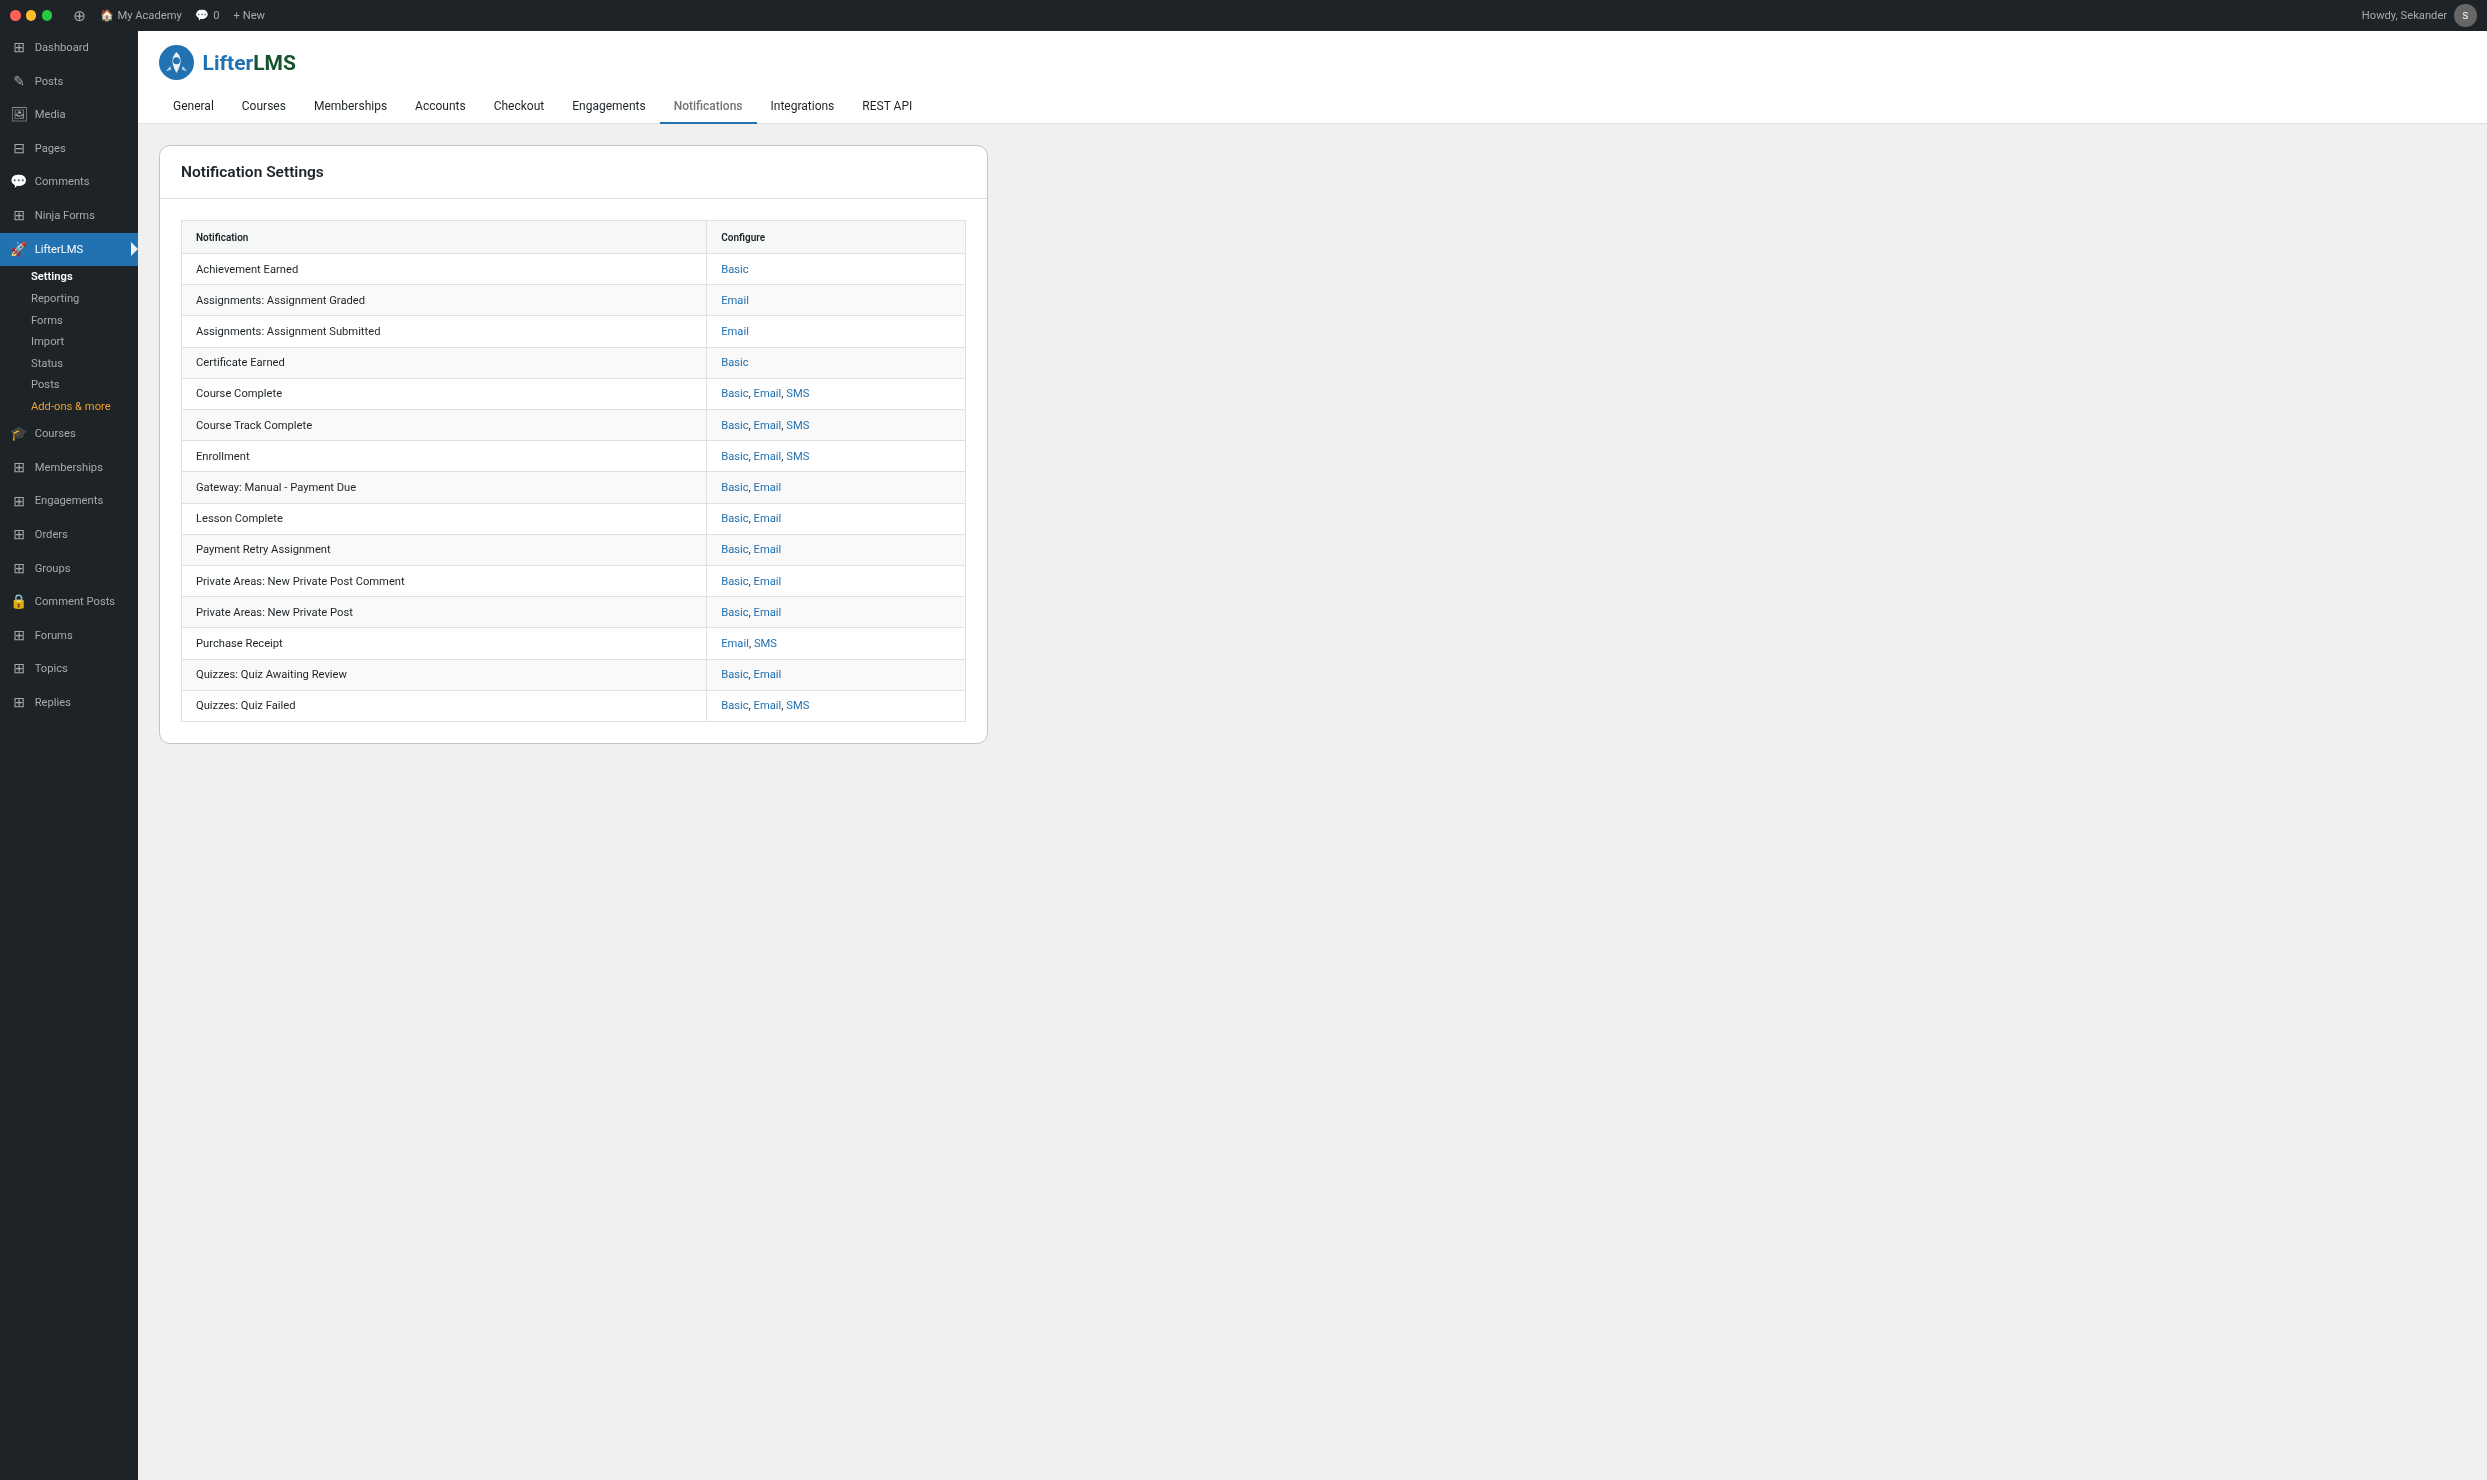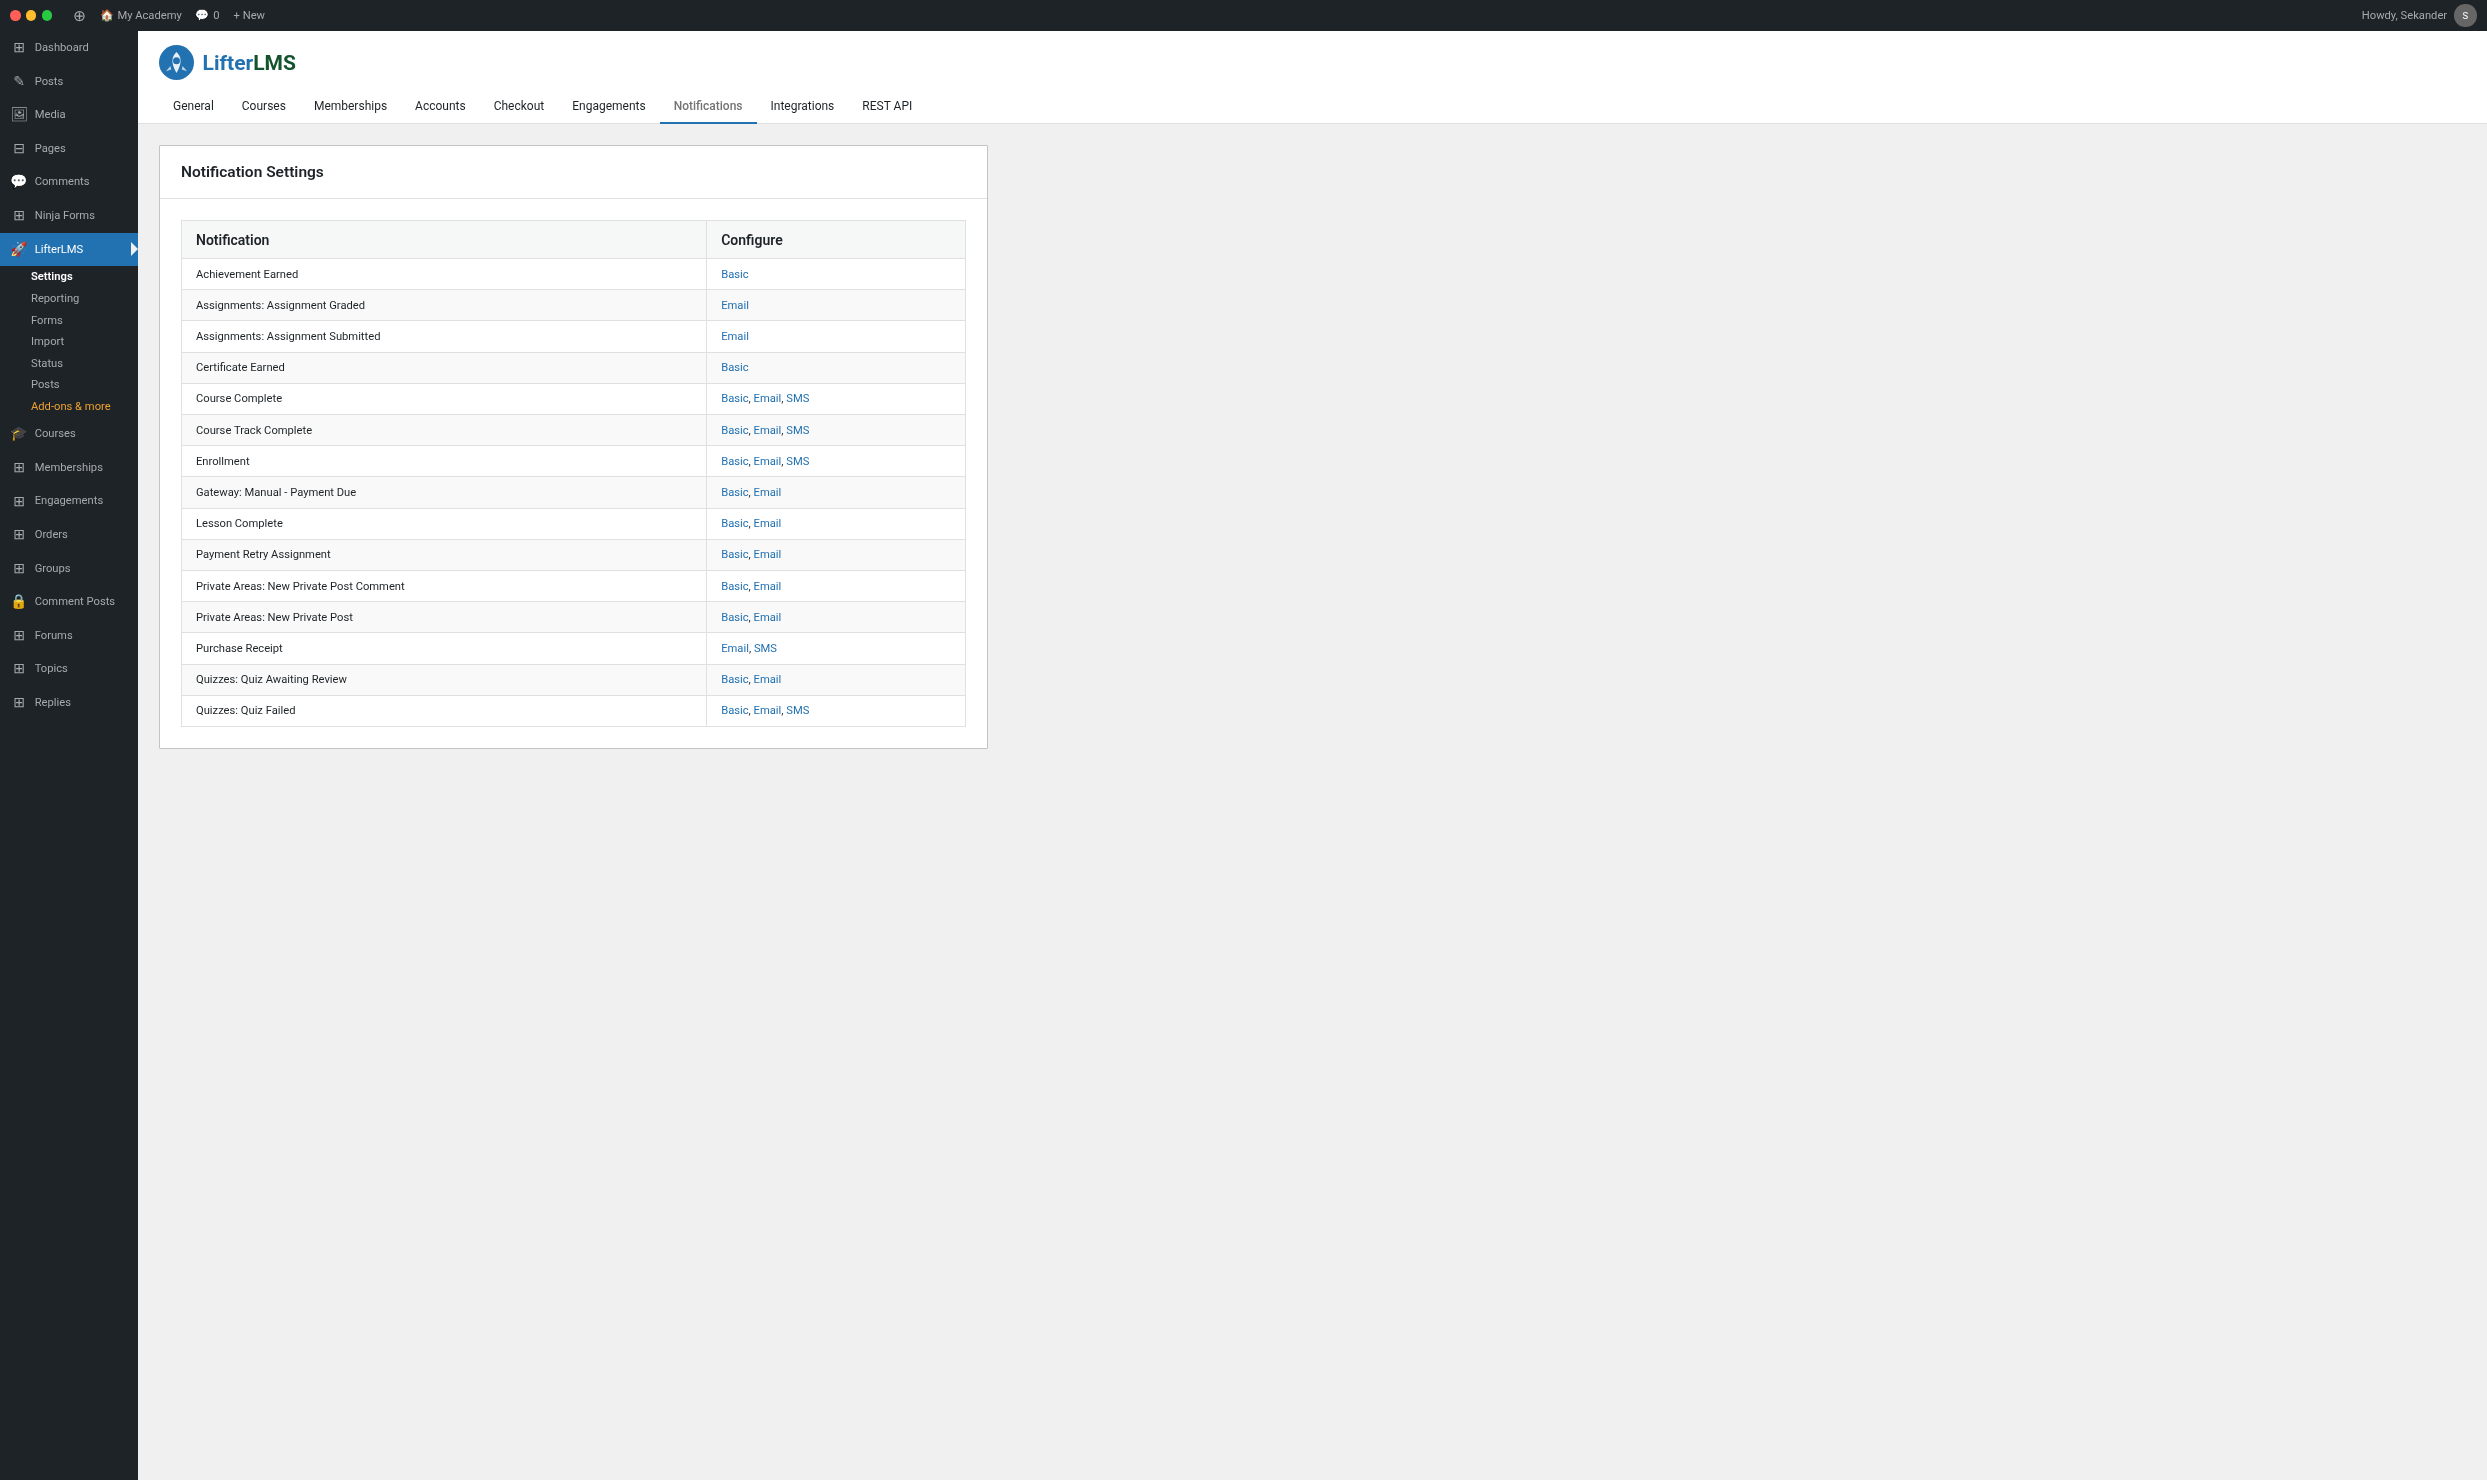--- a/index.html
+++ b/index.html
@@ -93,40 +93,40 @@
       border-bottom: 2.6px solid transparent;
       margin-bottom: -0.9px;
     }
     .plugin-tab.active { color: #737373; border-bottom: 2.6px solid #2271b1; font-weight: 500; }
 
     
     .page-content { padding: 21px; }
     .settings-box {
       background: #fff;
       border: 0.9px solid #c3c4c7;
-      border-radius: 1px;
+      border-radius: 11px;
       max-width: 829px;
     }
     .settings-title {
       padding: 17.3px 21px;
       font-size: 15.5px;
       font-weight: 600;
       color: #1d2327;
       border-bottom: 0.9px solid #e0e0e0;
     }
     .settings-inner { padding: 21px; }
 
     
     .notif-table { width: 100%; border-collapse: collapse; }
     .notif-table thead tr { background: #f6f7f7; }
     .notif-table th {
       padding: 10.4px 14px;
       text-align: left;
       font-weight: 600;
-      font-size: 14px;
+      font-size: 10px;
       color: #1d2327;
       border: 0.9px solid #e0e0e0;
     }
     .notif-table td {
       padding: 8.6px 14px;
       border: 0.9px solid #e0e0e0;
       font-size: 11.2px;
       color: #1d2327;
     }
     .notif-table tbody tr:nth-child(even) { background: #f9f9f9; }

